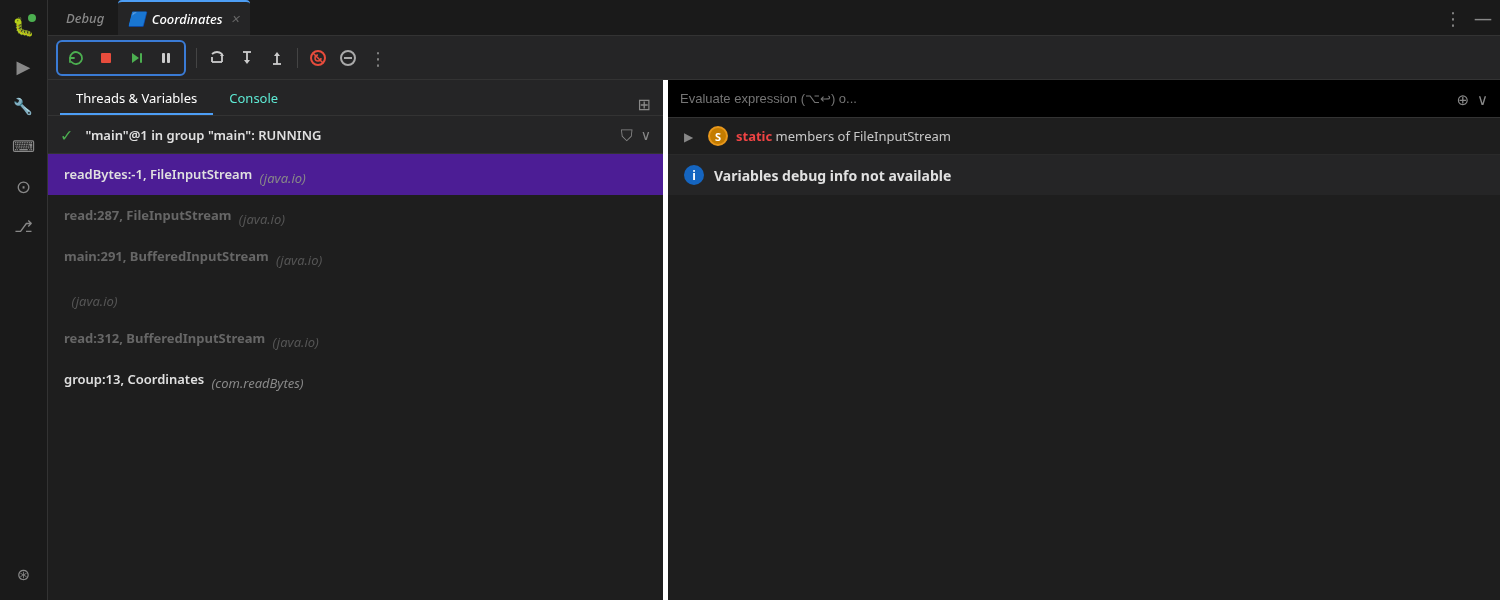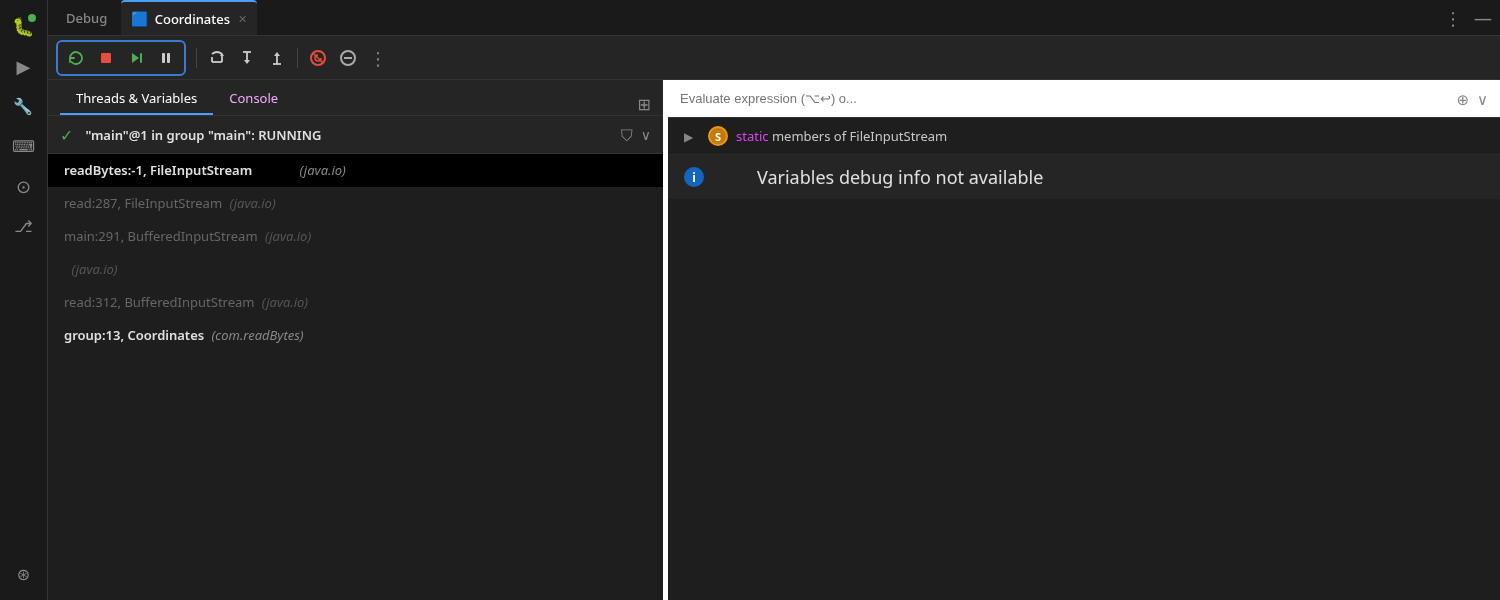--- a/index.html
+++ b/index.html
@@ -72,20 +72,21 @@
     .tab {
       display: flex;
       align-items: center;
       gap: 6px;
       padding: 4px 10px;
       border-radius: 4px 4px 0 0;
       cursor: pointer;
       font-size: 13px;
       color: #888;
       height: 100%;
+      font-style: italic;
     }
     .tab.active {
       background: #252526;
       color: #fff;
       border-top: 2px solid #4d9ef5;
     }
     .tab-title {
       font-weight: 500;
     }
     .tab-icon {
@@ -177,21 +178,21 @@
       background: #252526;
       display: flex;
       align-items: flex-end;
       height: 36px;
       border-bottom: 1px solid #333;
       padding: 0 12px;
     }
     .panel-tab {
       padding: 6px 16px;
       font-size: 13px;
-      color: #f0abfc;
+      color: #5eead4;
       cursor: pointer;
       border-bottom: 2px solid transparent;
     }
     .panel-tab.active {
       color: #fff;
       border-bottom: 2px solid #4d9ef5;
     }
 
     
     .thread-header {
@@ -233,47 +234,47 @@
     }
     .stack-frame {
       display: flex;
       align-items: center;
       padding: 7px 16px;
       cursor: pointer;
       font-size: 13px;
       border-bottom: 1px solid transparent;
     }
     .stack-frame.active {
-      background: #000000;
-      gap: 40px;
+      background: #4c1d95;
     }
     .stack-frame-name {
       color: #e0e0e0;
       font-weight: 600;
     }
     .stack-frame-name.dimmed {
       color: #666;
-      font-weight: 400;
+      font-weight: 700;
     }
     .stack-frame-source {
       color: #888;
       font-style: italic;
       margin-left: 4px;
+      margin-top: 8px;
     }
     .stack-frame-source.dimmed {
       color: #555;
     }
 
     
     .variables-toolbar {
       display: flex;
       align-items: center;
       padding: 4px 12px;
       height: 38px;
-      background: #ffffff;
+      background: #000000;
       border-bottom: 1px solid #333;
       gap: 8px;
     }
     .var-evaluate-input {
       flex: 1;
       background: transparent;
       border: none;
       color: #888;
       font-size: 13px;
       outline: none;
@@ -317,22 +318,22 @@
       background: #c47c00;
       color: #fff;
       border: 2px solid #e8981c;
     }
     .var-text {
       color: #c8c8c8;
       font-size: 13px;
       flex: 1;
     }
     .var-text strong {
-      color: #d946ef;
-      font-weight: 400;
+      color: #ef4444;
+      font-weight: 700;
     }
     .var-info-row {
       background: #252526;
       padding: 10px 16px;
       display: flex;
       align-items: center;
       gap: 10px;
     }
     .var-info-badge {
       width: 20px;
@@ -342,23 +343,22 @@
       color: #fff;
       display: flex;
       align-items: center;
       justify-content: center;
       font-size: 12px;
       font-weight: bold;
       flex-shrink: 0;
     }
     .var-info-text {
       color: #e0e0e0;
-      font-size: 18px;
-      font-weight: 400;
-      margin-left: 43px;
+      font-size: 14px;
+      font-weight: 700;
     }
 
     
     .layout-toggle {
       margin-left: auto;
       color: #888;
       font-size: 16px;
       cursor: pointer;
     }
   </style>

